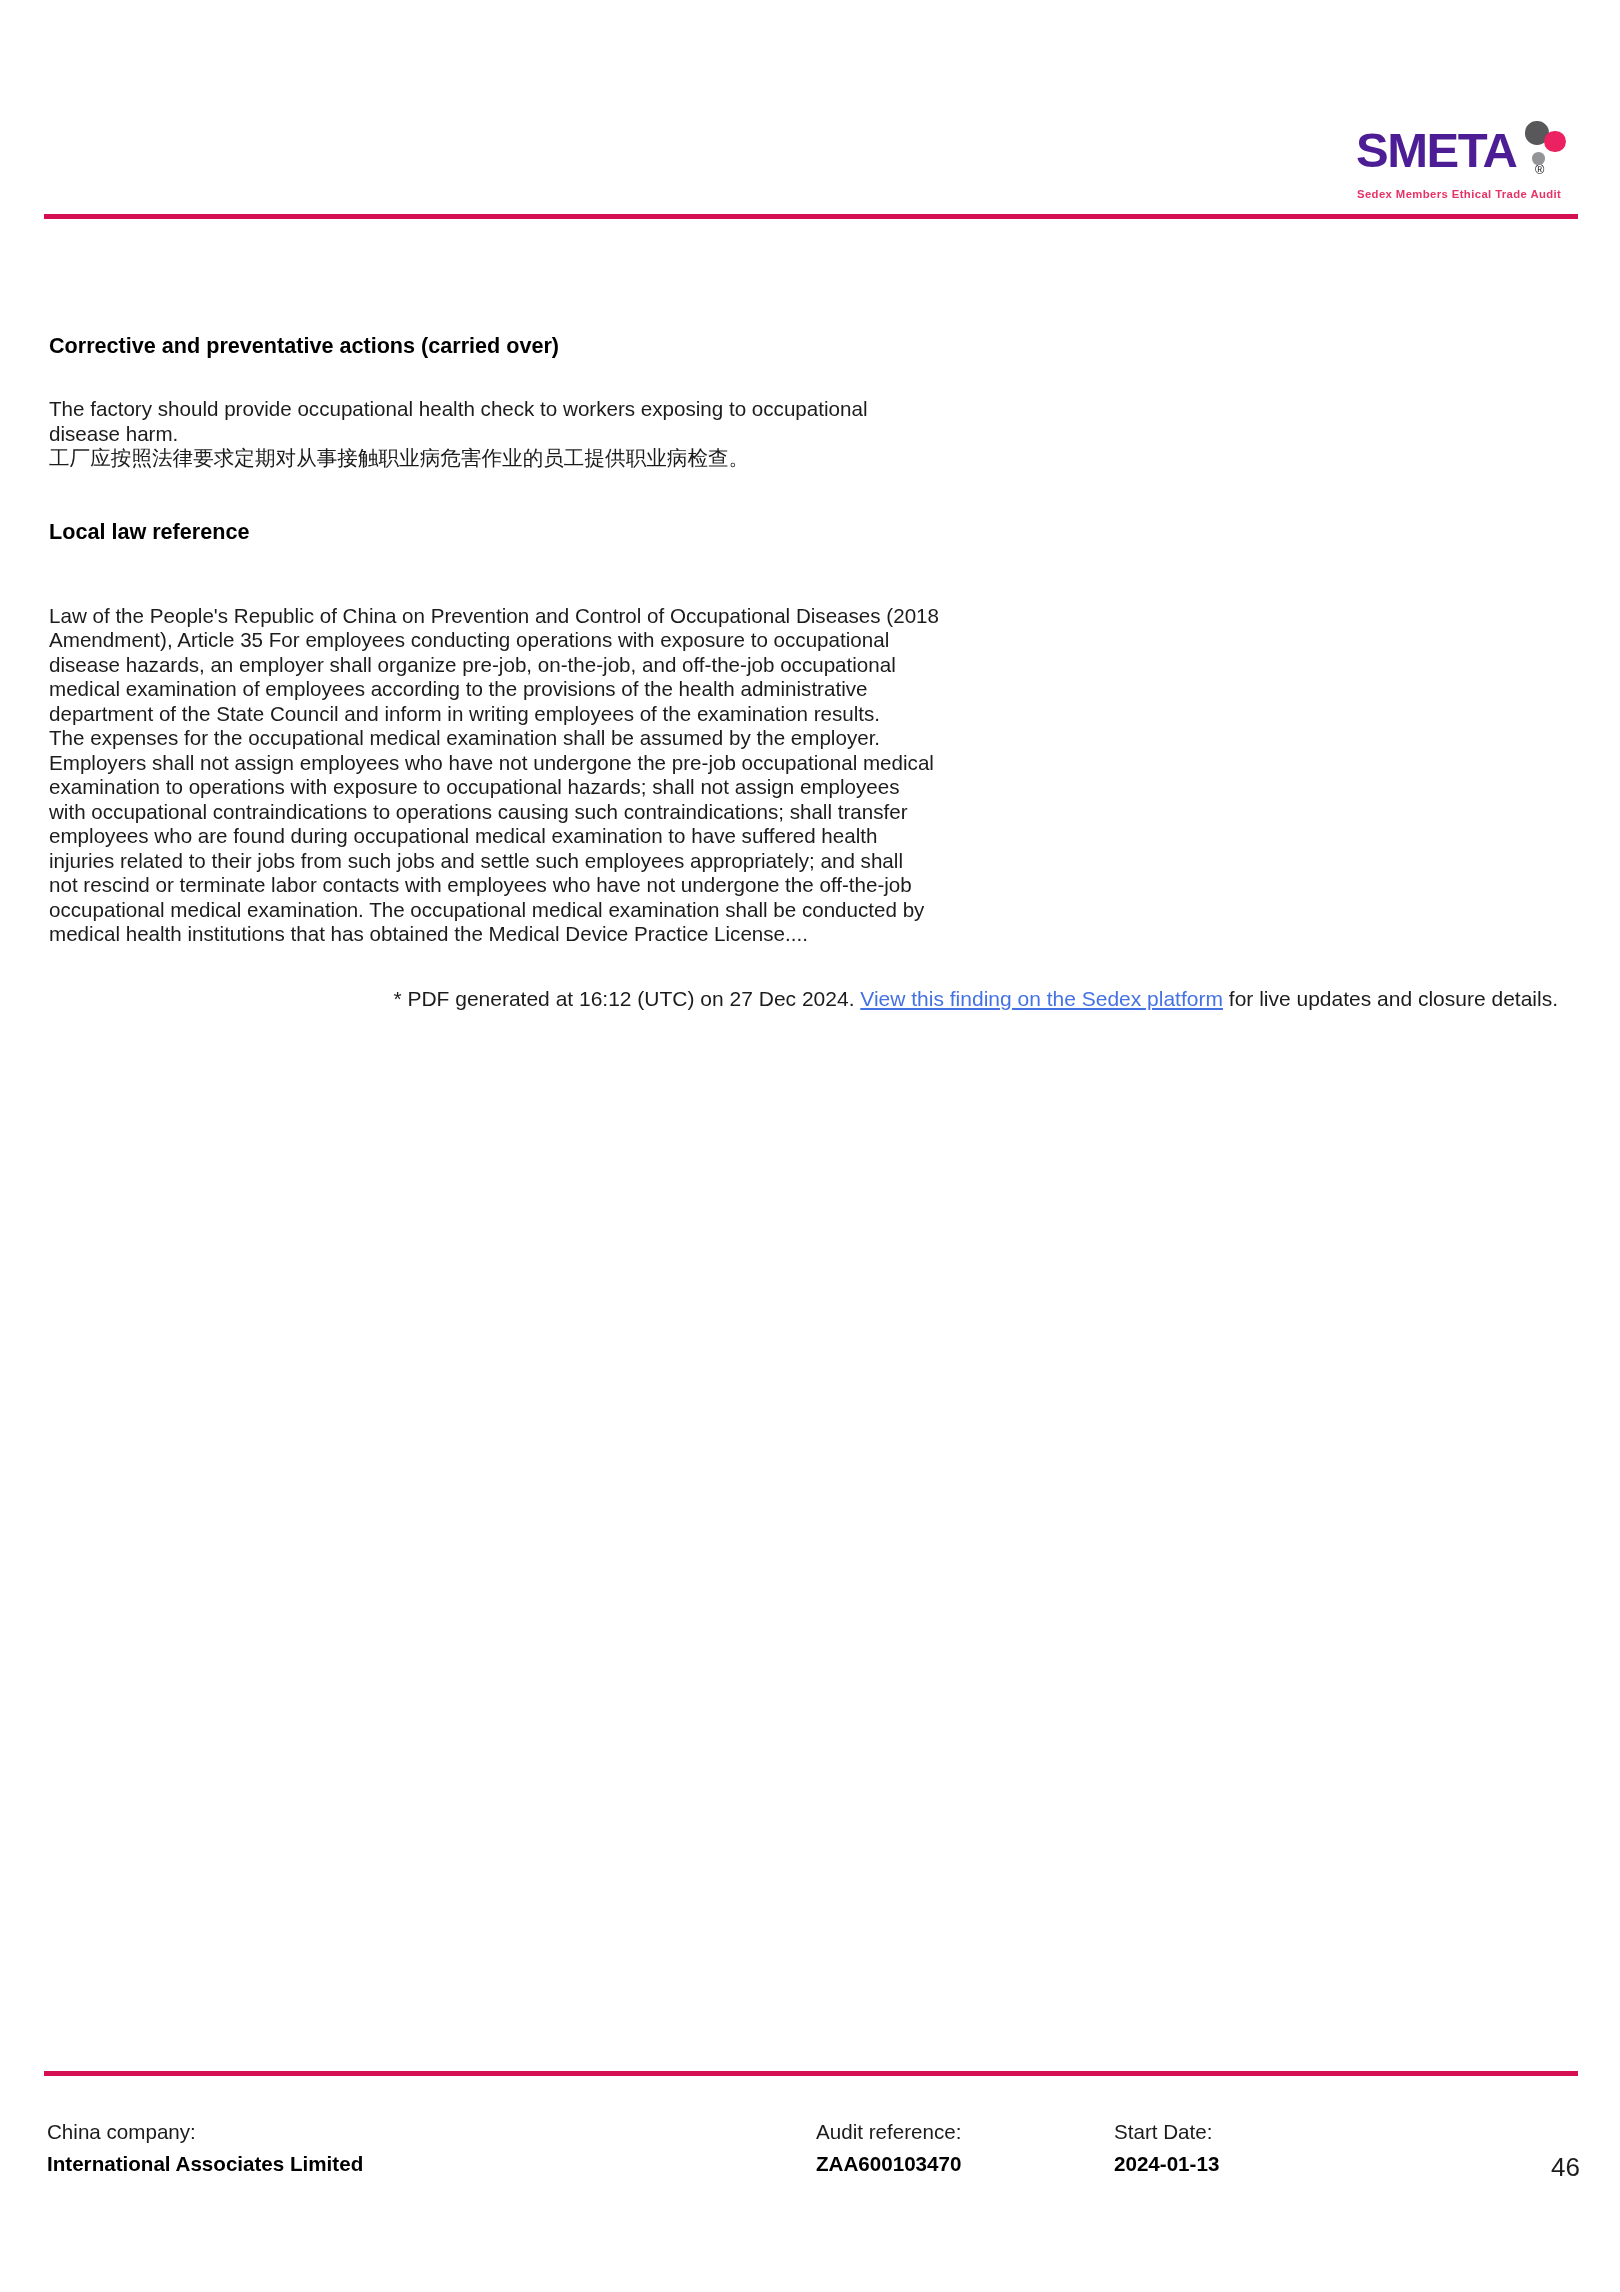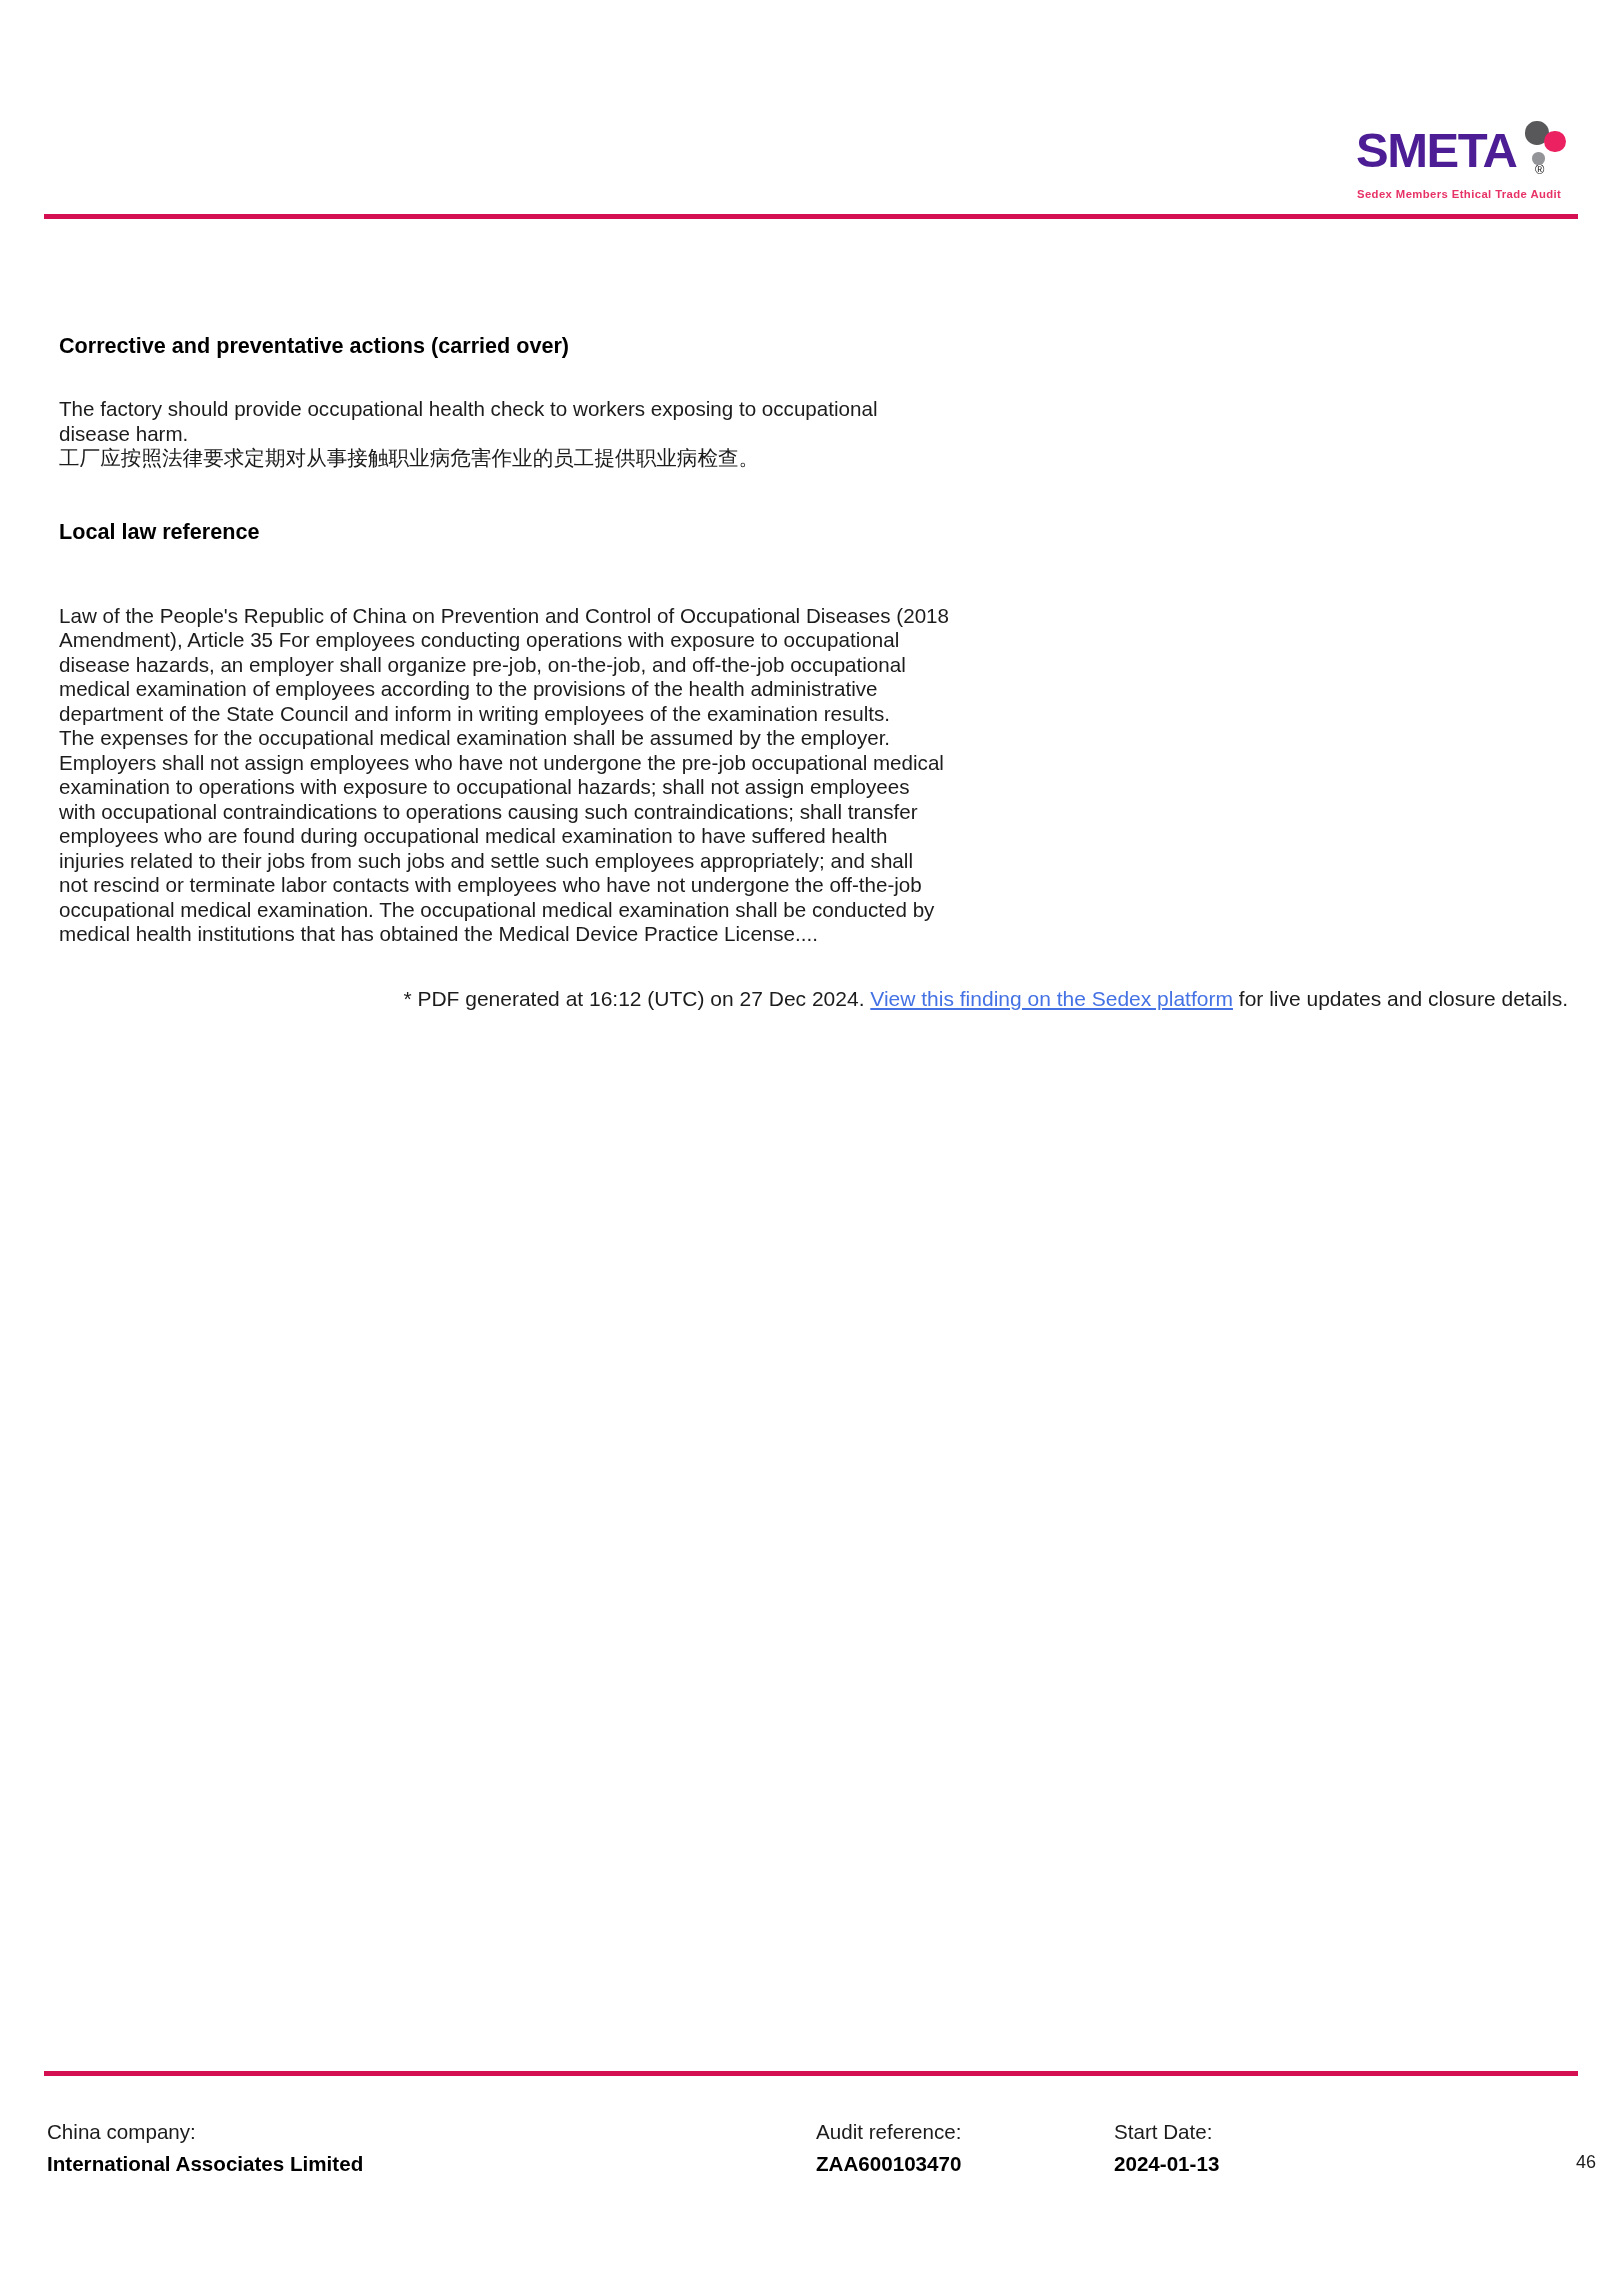--- a/index.html
+++ b/index.html
@@ -35,21 +35,21 @@
     font-size: 11.3px; font-weight: 700; letter-spacing: 0.4px;
     white-space: nowrap;
   }
 
   
   .rule { position: absolute; left: 44px; width: 1534px; height: 4.9px; }
   .rule-top { top: 214px; }
   .rule-bottom { top: 2071px; }
 
   
-  main { position: absolute; left: 59px; top: 333px; width: 1475px; }
+  main { position: absolute; left: 49px; top: 333px; width: 1475px; }
   .section-heading {
     font-size: 21.6px; font-weight: 700; color: #000000;
     margin-bottom: 12.7px;
   }
   .body-text {
     font-size: 20.6px; line-height: 24.5px;
     white-space: pre-line;
     width: 1137px;
     margin-top: 38px;
   }
@@ -71,22 +71,22 @@
     font-size: 20.6px; color: #1c1c1c;
   }
   .footer-value {
     position: absolute; top: 2152px;
     font-size: 20.6px; font-weight: 700; color: #000000;
   }
   .fc1 { left: 47px; }
   .fc2 { left: 816px; }
   .fc3 { left: 1114px; }
   .page-number {
-    position: absolute; top: 2152px; right: 24px;
-    font-size: 18px; color: #1c1c1c; margin-left: 18px;
+    position: absolute; top: 2152px; right: 40px;
+    font-size: 26px; color: #1c1c1c; margin-left: 18px;
   }
 </style>
 </head>
 <body>
 
 <header>
   <div class="logo">
     <div class="wordmark">SMETA</div>
     <span class="reg">®</span>
     <div class="logo-circle c-dark" style="background: rgb(88, 88, 90);"></div>

